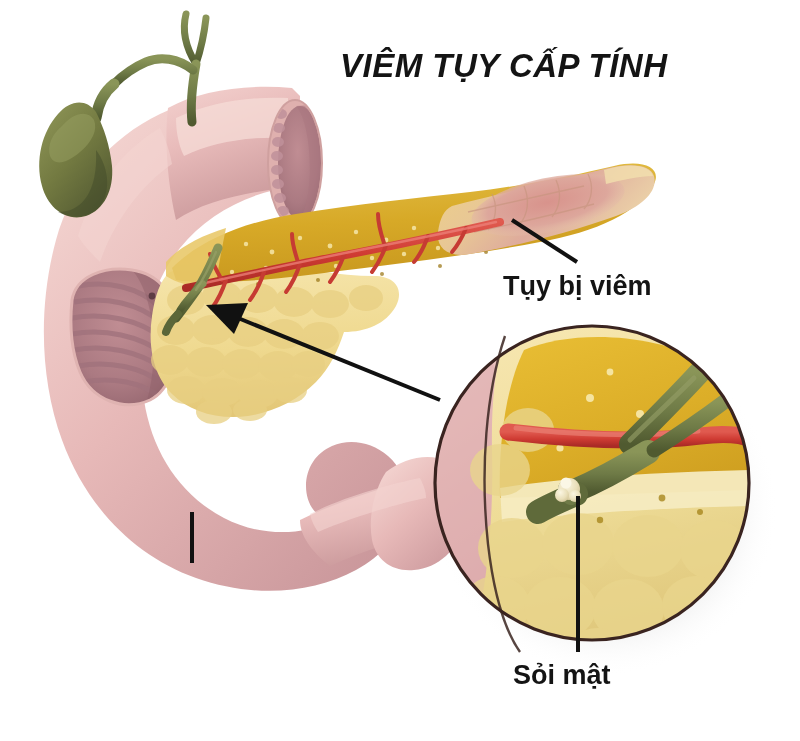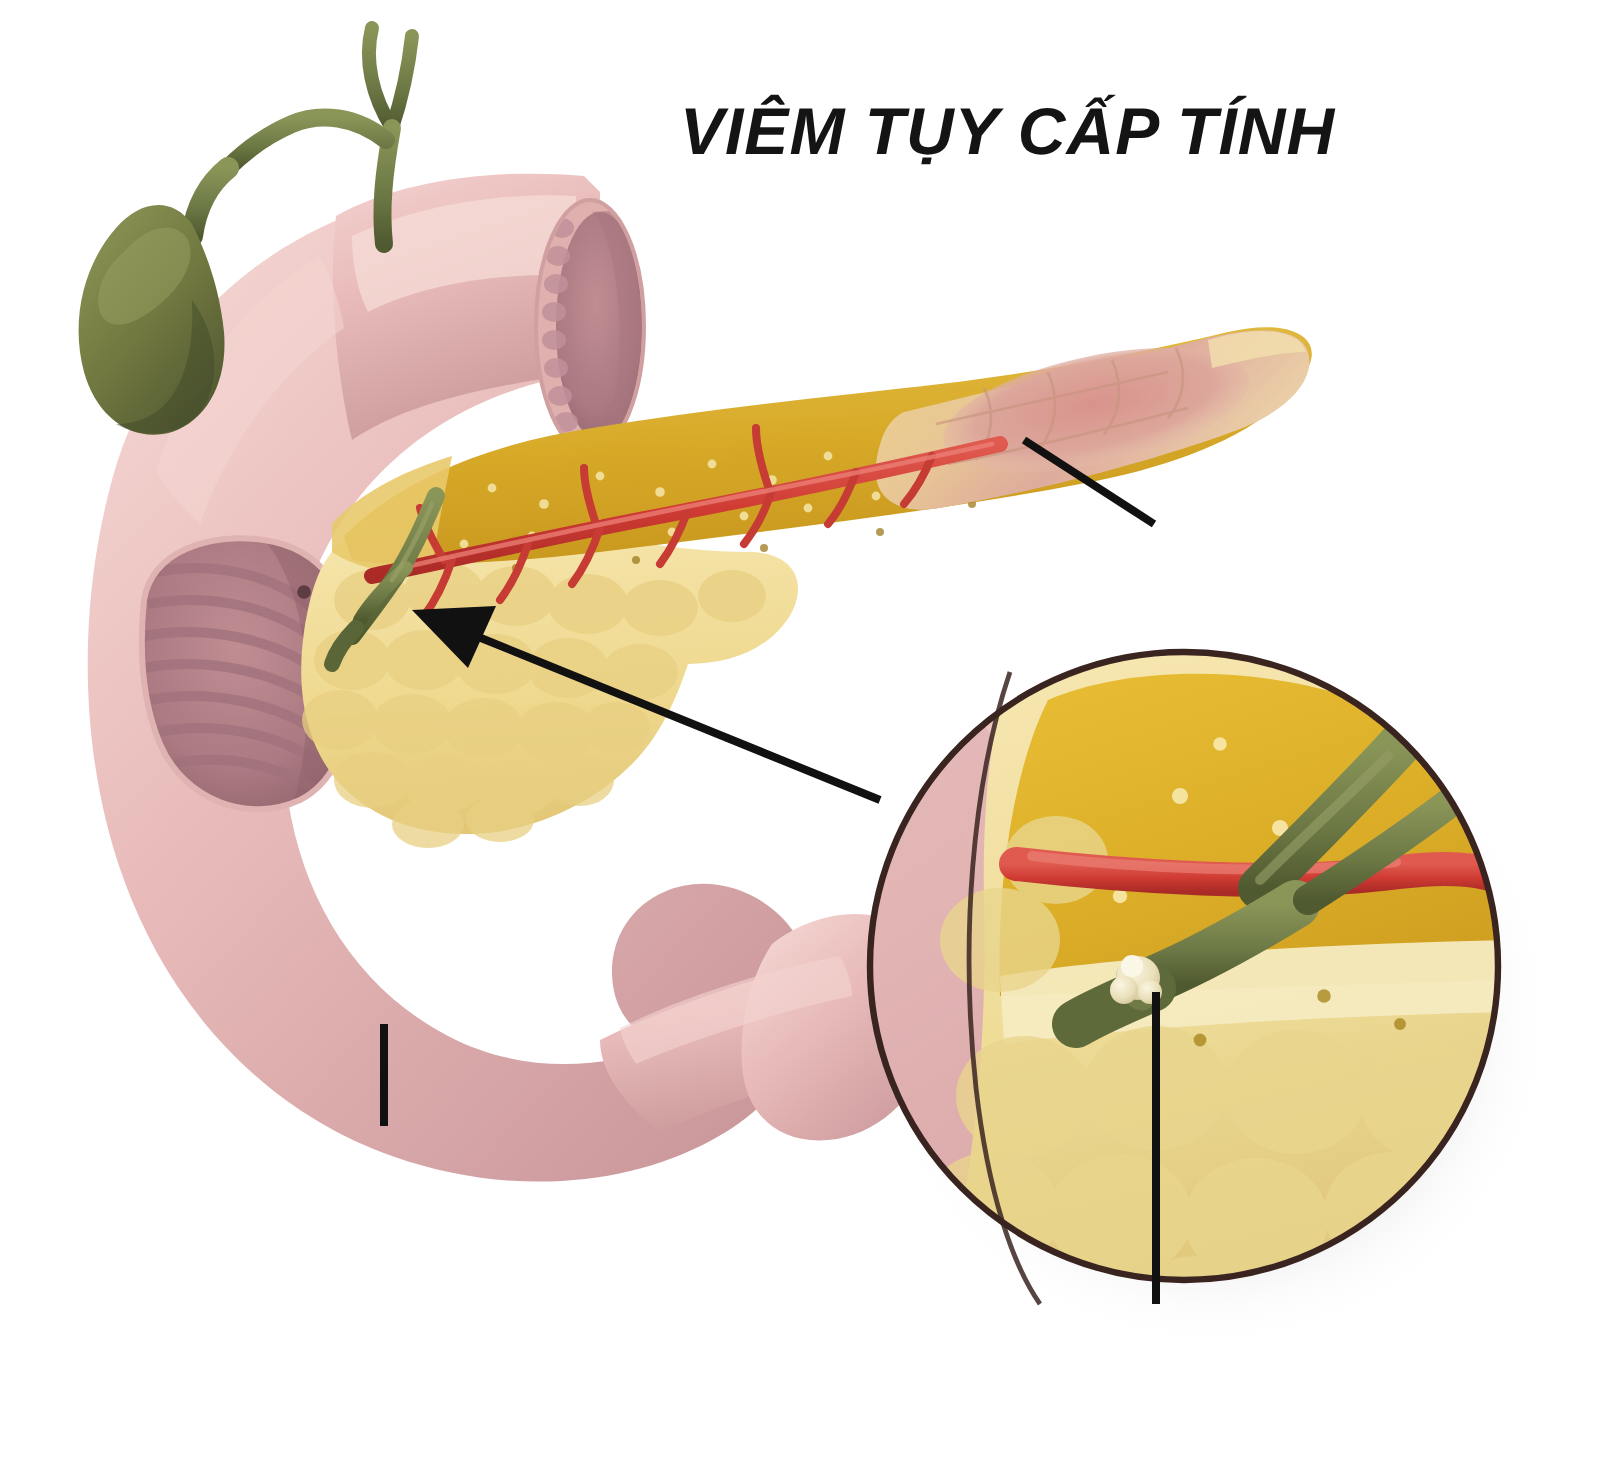--- a/index.html
+++ b/index.html
@@ -478,16 +478,18 @@
       <line x1="577" y1="262" x2="512" y2="220" stroke="#111111" stroke-width="4"></line>
 
       <line x1="192" y1="563" x2="192" y2="512" stroke="#111111" stroke-width="4"></line>
 
       <line x1="578" y1="652" x2="578" y2="496" stroke="#111111" stroke-width="4"></line>
     </g>
   </svg>
 
   <div class="label" id="title-text">VIÊM TỤY CẤP TÍNH</div>
 
-
-
+  <div class="label" id="label-pancreas-text">Tụy bị viêm</div>
+
+
+  <div class="label" id="label-gallstone-text">Sỏi mật</div>
 
 </div>
 
 </body></html>

